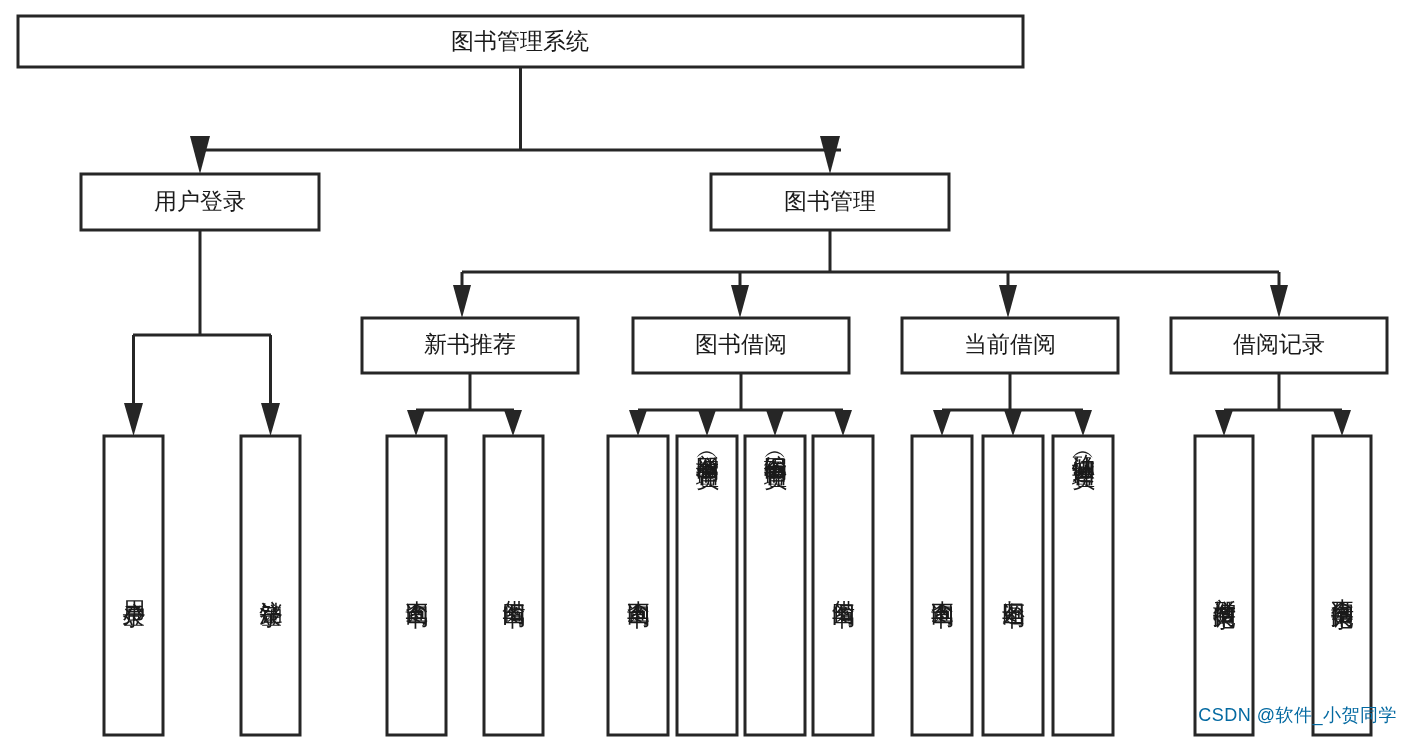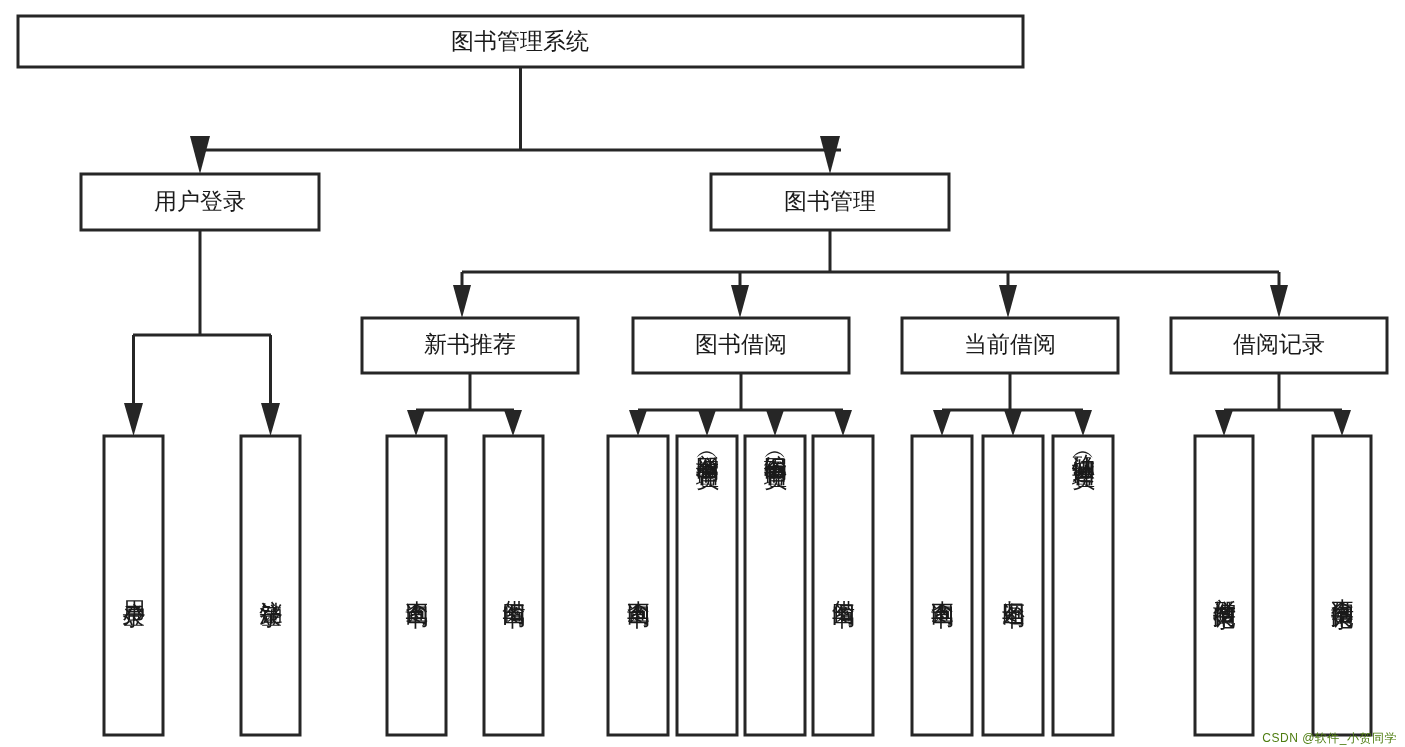--- a/index.html
+++ b/index.html
@@ -62,24 +62,24 @@
     font-size: 23px;
     line-height: 1.12;
     letter-spacing: 2px;
     color: #1a1a1a;
     white-space: nowrap;
     text-align: center;
   }
   .watermark {
     position: absolute;
     right: 8px;
-    bottom: 0;
-    font-family: "Liberation Sans", "DejaVu Sans", sans-serif;
-    font-size: 12px;
-    color: #4d7c0f;
+    bottom: 20px;
+    font-family: "Liberation Sans", "DejaVu Sans", sans-serif;
+    font-size: 18px;
+    color: #0369a1;
     letter-spacing: 0.5px;
     white-space: nowrap;
   }
 </style>
 </head>
 <body>
 
 <div id="diagram-root">
 
   <svg class="canvas" viewBox="0 0 1405 747">

